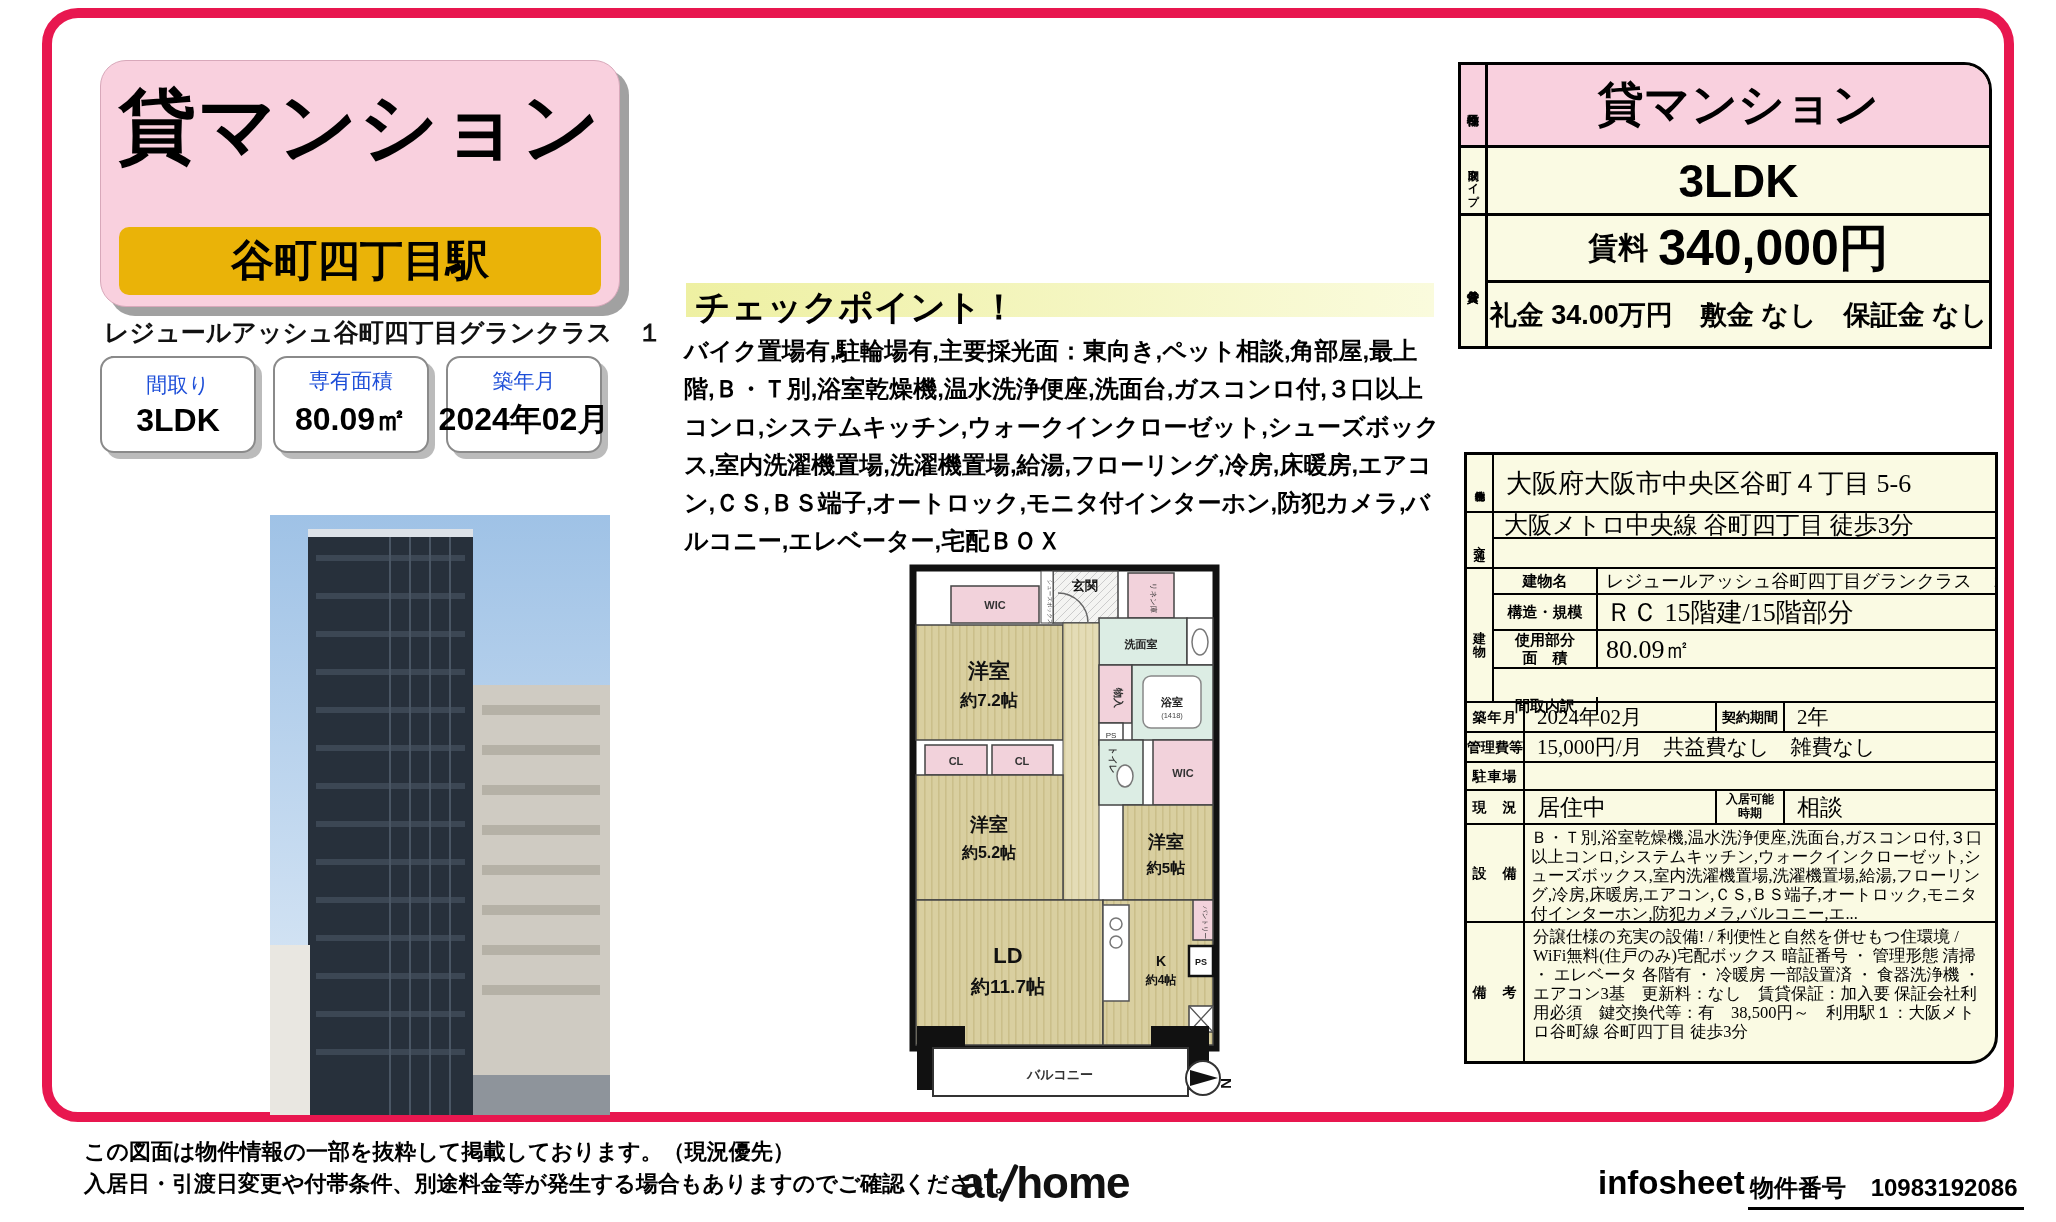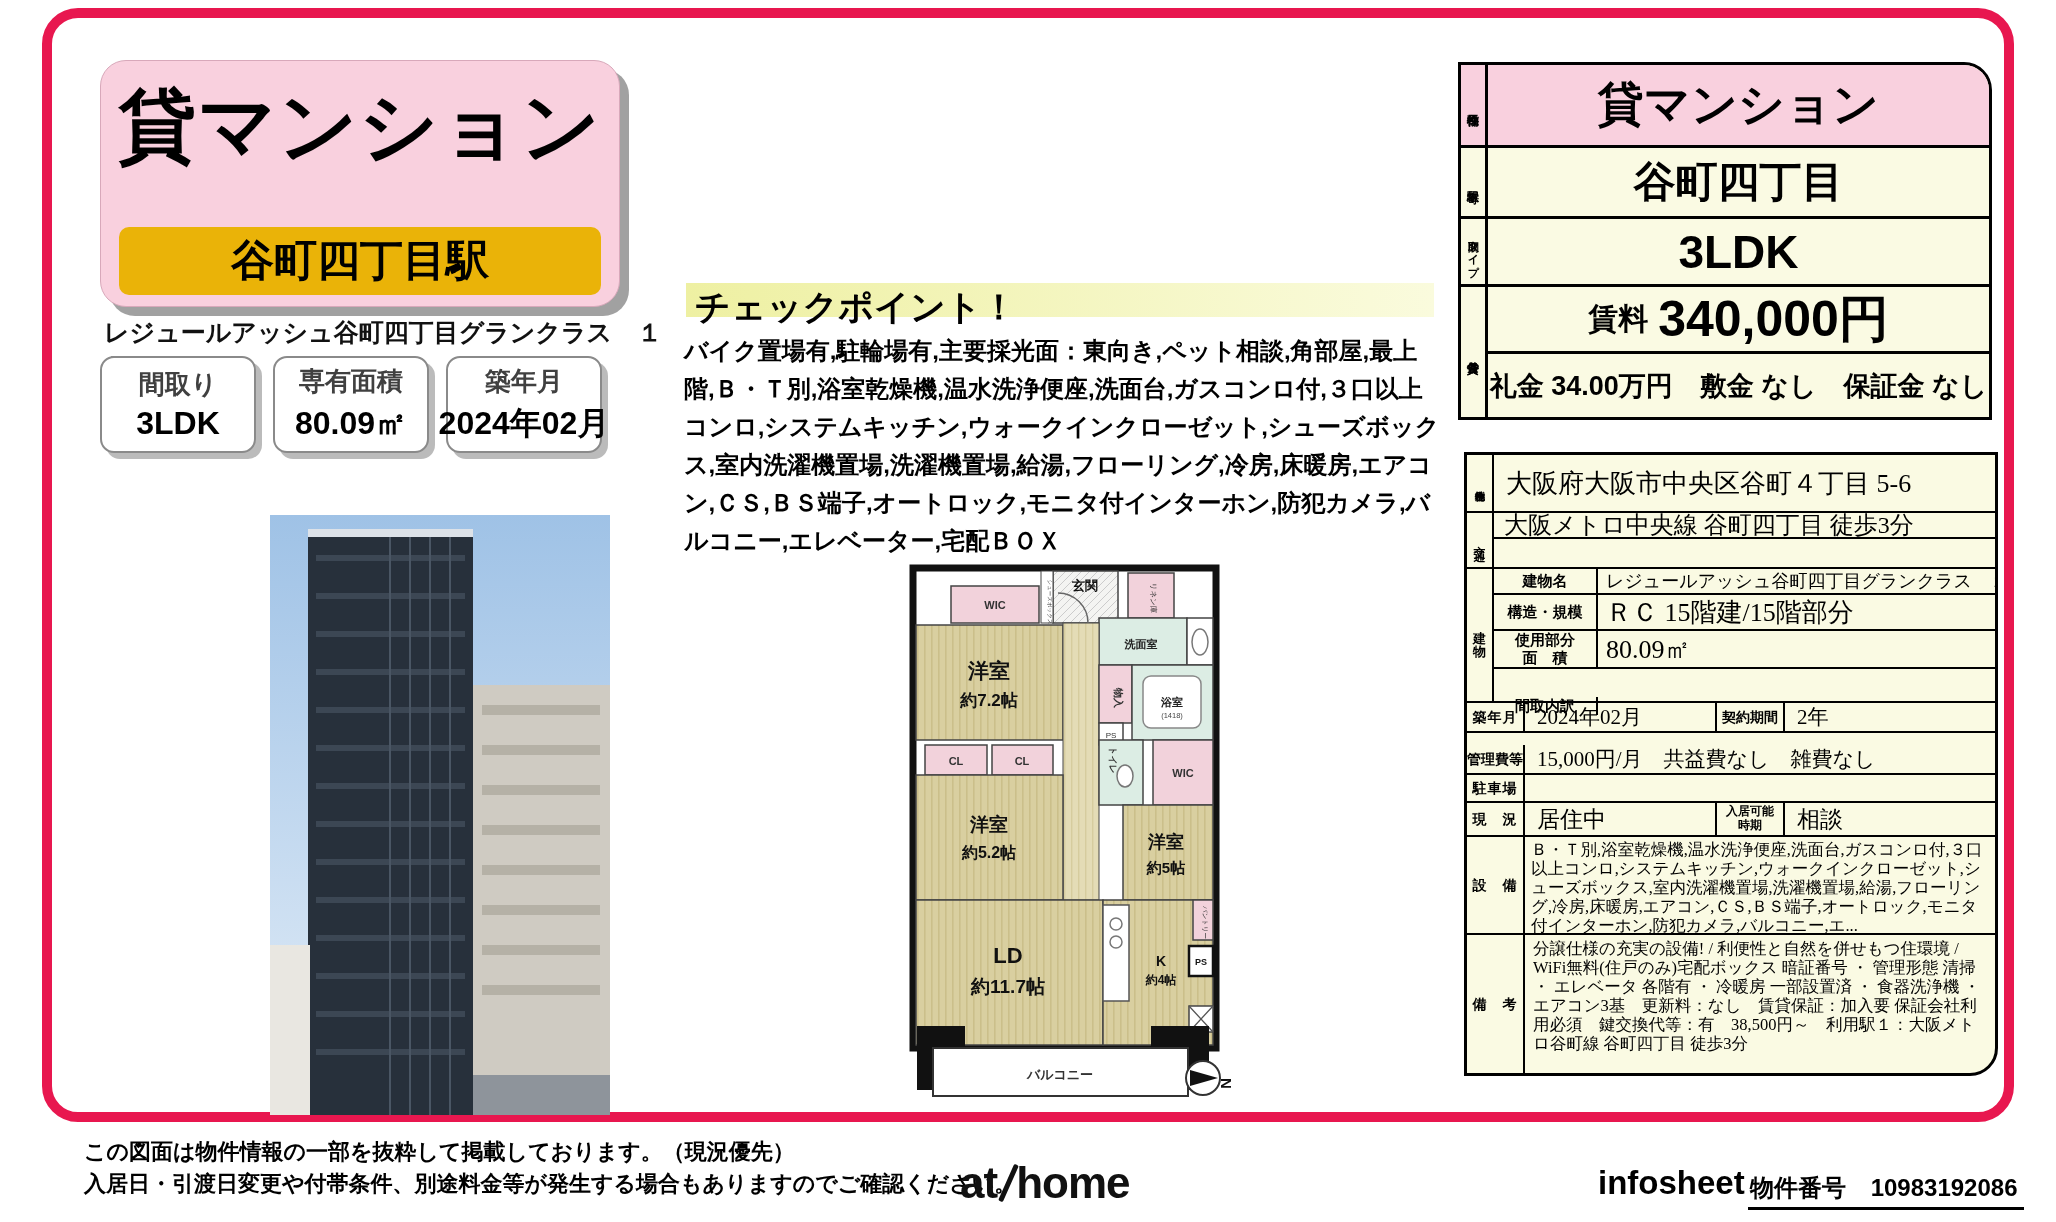--- a/index.html
+++ b/index.html
@@ -18,21 +18,21 @@
   .station-box { position:absolute; left:18px; right:18px; bottom:11px; height:68px;
                  background:#eab308; border-radius:10px; display:flex; align-items:center; justify-content:center;
                  font-size:43px; font-weight:800; color:#000; }
   .bldg-name { position:absolute; left:104px; top:316px; width:560px;
                font-size:25px; font-weight:800; color:#111; }
 
   .summary-row { position:absolute; left:100px; top:356px; display:flex; gap:17px; }
   .sum-box { width:156px; height:97px; background:#fff; border:2px solid #8a8a8a; border-radius:14px;
              box-shadow:6px 6px 0 rgba(150,150,150,.65); display:flex; flex-direction:column;
              align-items:center; justify-content:center; gap:3px; }
-  .sum-box .lb { font-size:26px; font-weight:700; color:#404040; }
+  .sum-box .lb { font-size:21px; font-weight:400; color:#1d4ed8; }
   .sum-box .vl { font-size:32px; font-weight:800; color:#000; white-space:nowrap; }
 
   .photo { position:absolute; left:270px; top:515px; width:340px; height:600px; }
 
   
   .cp-band { position:absolute; left:686px; top:283px; width:748px; height:34px;
              background:linear-gradient(to right,#EEF0A2,#FAFBDD); }
   .cp-title { position:absolute; left:695px; top:284px; font-size:35px; font-weight:800; color:#000; }
   .cp-body { position:absolute; left:684px; top:332px; width:758px;
              font-size:24px; font-weight:600; color:#000; line-height:38px; }
@@ -242,24 +242,20 @@
         <text x="325" y="527" font-size="15" font-weight="800" fill="#111" transform="rotate(90 325 520)">N</text>
       </g>
     </svg>
   </div>
 
   <div class="rt">
     <div class="rt-row" style="height:83px;">
       <div class="vlab pinkbg">物件種目</div>
       <div class="rt-val pinkbg" style="font-size:46px;font-weight:800;">貸マンション</div>
     </div>
-    <div class="rt-row" style="height:71px;">
-      <div class="vlab">最寄駅</div>
-      <div class="rt-val" style="font-size:42px;font-weight:800;">谷町四丁目</div>
-    </div>
     <div class="rt-row" style="height:68px;">
       <div class="vlab" style="font-size:11px;">間取タイプ</div>
       <div class="rt-val" style="font-size:46px;font-weight:800;">3LDK</div>
     </div>
     <div class="rt-row" style="height:130px;">
       <div class="vlab">賃貸条件</div>
       <div style="flex:1;display:flex;flex-direction:column;">
         <div style="height:67px;border-bottom:3px solid #000;display:flex;align-items:center;justify-content:center;gap:10px;">
           <span style="font-size:30px;font-weight:800;">賃料</span>
           <span style="font-size:50px;font-weight:800;">340,000円</span>
@@ -304,21 +300,21 @@
           <div class="dt-val serif"></div>
         </div>
       </div>
     </div>
     <div class="dt-row" style="height:30px;">
       <div class="hlab">築年月</div>
       <div class="dt-val serif" style="flex:0 0 190px;font-size:21px;">2024年02月</div>
       <div class="hlab" style="border-left:2px solid #000;flex:0 0 70px;letter-spacing:0;">契約期間</div>
       <div class="dt-val serif" style="font-size:21px;">2年</div>
     </div>
-    <div class="dt-row" style="height:30px;margin-top:12px;">
+    <div class="dt-row" style="height:30px;">
       <div class="hlab" style="letter-spacing:0;">管理費等</div>
       <div class="dt-val serif" style="font-size:21px;">15,000円/月　共益費なし　雑費なし</div>
     </div>
     <div class="dt-row" style="height:28px;">
       <div class="hlab">駐車場</div>
       <div class="dt-val serif"></div>
     </div>
     <div class="dt-row" style="height:34px;">
       <div class="hlab">現　況</div>
       <div class="dt-val serif" style="flex:0 0 190px;font-size:23px;">居住中</div>

